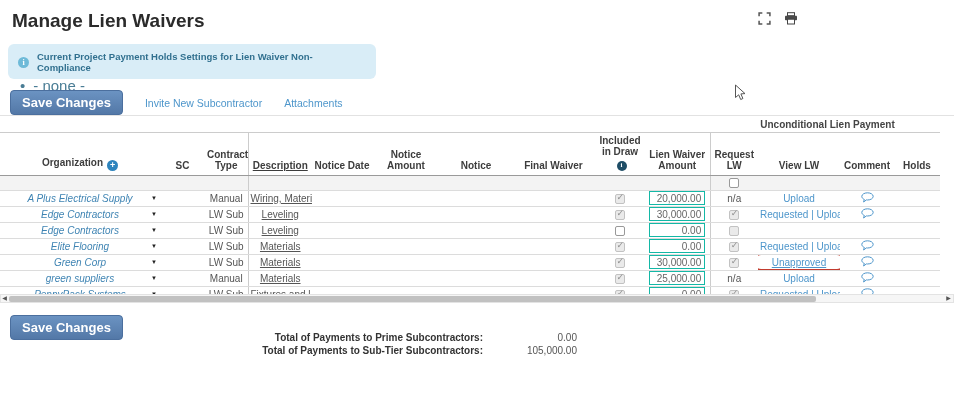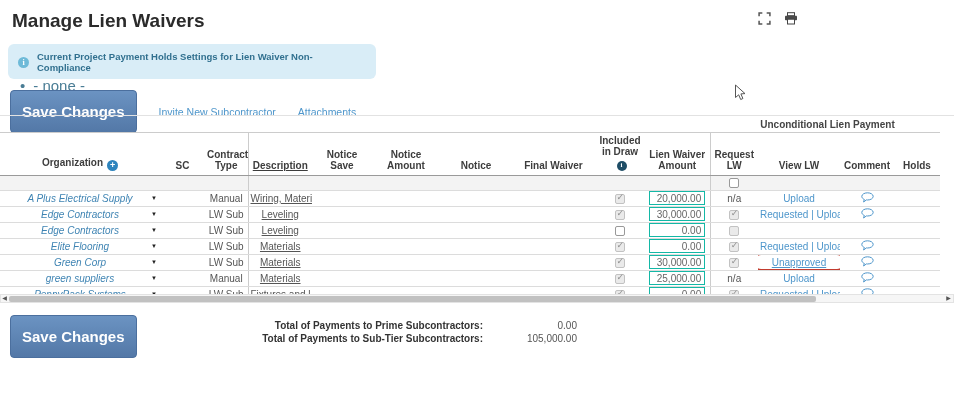--- a/index.html
+++ b/index.html
@@ -21,22 +21,22 @@
   .banner-row1{display:flex;align-items:center;gap:8px;}
   .info-circle{width:11px;height:11px;border-radius:50%;background:#6ebad8;color:#fff;
     font-size:8px;font-weight:700;display:inline-flex;align-items:center;justify-content:center;
     font-family:"Liberation Serif",serif;flex:0 0 11px;}
   .banner-title{font-size:9.5px;font-weight:700;color:var(--banner-text);}
   .banner-row2{margin-top:4px;padding-left:2px;font-size:15px;color:#4a7d95;}
   .banner-row2 .bullet{margin-right:8px;}
 
   .toolbar{position:absolute;left:10px;top:90px;display:flex;align-items:center;gap:22px;}
   .btn{display:inline-block;background:linear-gradient(#6b93c2,#5378a7);background-color:var(--button-blue);
-    border:1px solid var(--button-blue-border);color:#fff;font-weight:700;font-size:15px;
-    padding:12px 11px;border-radius:4px;cursor:pointer;font-family:"Liberation Sans",sans-serif;}
+    border:1px solid var(--button-blue-border);color:#fff;font-weight:700;font-size:13px;
+    padding:4px 11px;border-radius:4px;cursor:pointer;font-family:"Liberation Sans",sans-serif;}
   .toolbar a, .text-link{color:var(--link-blue);font-size:10.5px;text-decoration:none;cursor:pointer;}
   .toolbar-sep{position:absolute;left:0;top:115px;width:954px;border-top:1px solid #e2e2e2;}
 
   .group-header{position:absolute;left:710px;top:119px;width:235px;text-align:center;
     font-size:10px;font-weight:700;color:#444;}
 
   table.lw{position:absolute;left:0;top:132px;width:940px;border-collapse:collapse;table-layout:fixed;
     border-top:1px solid #ccc;}
   table.lw th{font-size:10px;font-weight:700;color:#3d3d3d;text-align:center;vertical-align:bottom;
     padding:2px 2px 4px 2px;border-bottom:1px solid #9a9a9a;line-height:11px;}
@@ -74,21 +74,21 @@
     width:96px;height:20px;border:3px solid var(--annotation-red);border-radius:11px;pointer-events:none;}
   .u{text-decoration:underline;}
 
   .hscroll{position:absolute;left:0;top:294px;width:954px;height:9px;background:#f6f6f6;
     border:1px solid #e3e3e3;display:flex;align-items:center;}
   .hs-arrow{font-size:6px;color:#555;line-height:7px;width:7px;text-align:center;cursor:pointer;}
   .hs-thumb{position:absolute;left:8px;top:1px;width:807px;height:6px;background:#c1c1c1;border-radius:2px;cursor:grab;}
   .hs-arrow.right{position:absolute;right:1px;}
 
   .bottom-save{position:absolute;left:10px;top:315px;}
-  .totals{position:absolute;left:0;top:319px;width:600px;}
+  .totals{position:absolute;left:0;top:331px;width:600px;}
   .totals-row{display:flex;line-height:13px;}
   .totals-label{width:483px;text-align:right;font-size:10px;font-weight:700;color:#333;}
   .totals-value{width:94px;text-align:right;font-size:10px;color:#555;}
 
   .cursor{position:absolute;left:734px;top:84px;pointer-events:none;}
 </style>
 </head>
 <body>
 
 <div id="stage">
@@ -148,21 +148,21 @@
         <col style="width:82px">
       <col style="width:54px">
         <col style="width:46px">
     </colgroup>
     <thead>
       <tr>
         <th class="h-org"><span>Organization</span><span class="plus-circle">+</span></th>
         <th>SC</th>
         <th>Contract Type</th>
         <th class="h-desc">Description</th>
-        <th class="h-nd">Notice Save</th>
+        <th class="h-nd">Notice Date</th>
         <th class="h-na">Notice Amount</th>
         <th>Notice</th>
         <th>Final Waiver</th>
         <th><span>Included in Draw</span><span class="draw-info">i</span></th>
         <th>Lien Waiver Amount</th>
         <th class="h-req">Request LW</th>
         <th>View LW</th>
         <th>Comment</th>
         <th>Holds</th>
       </tr>

